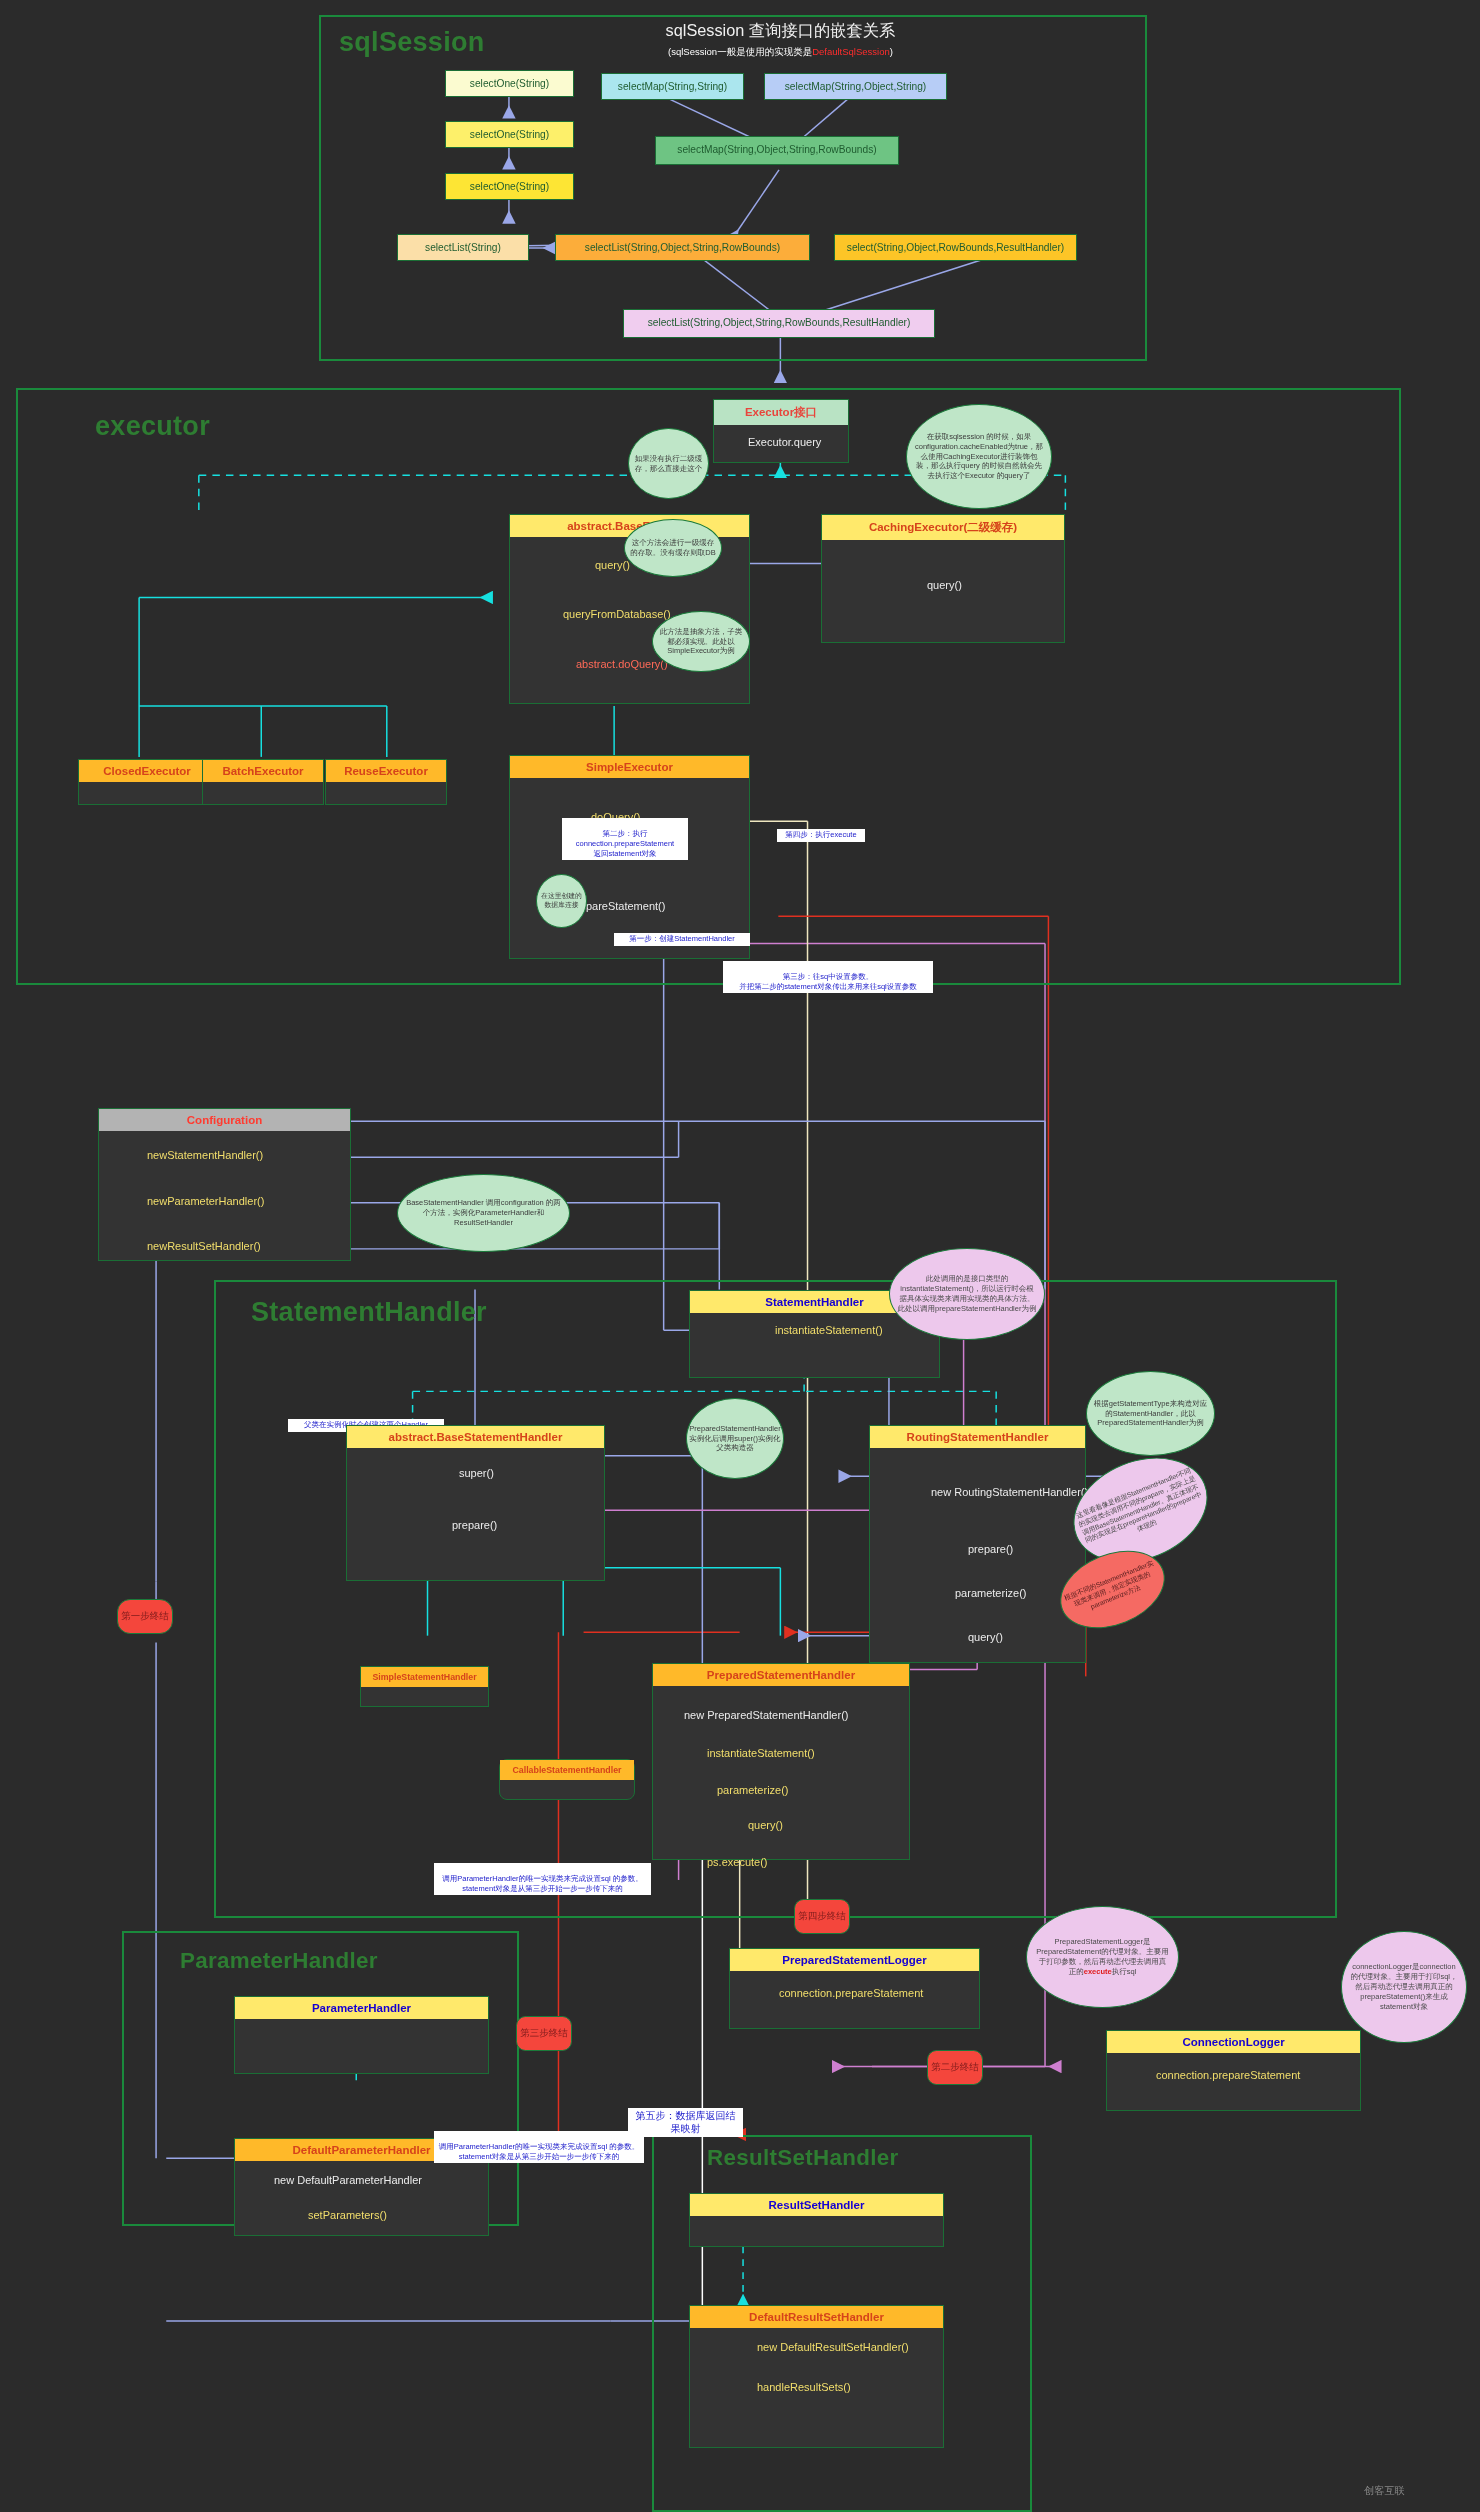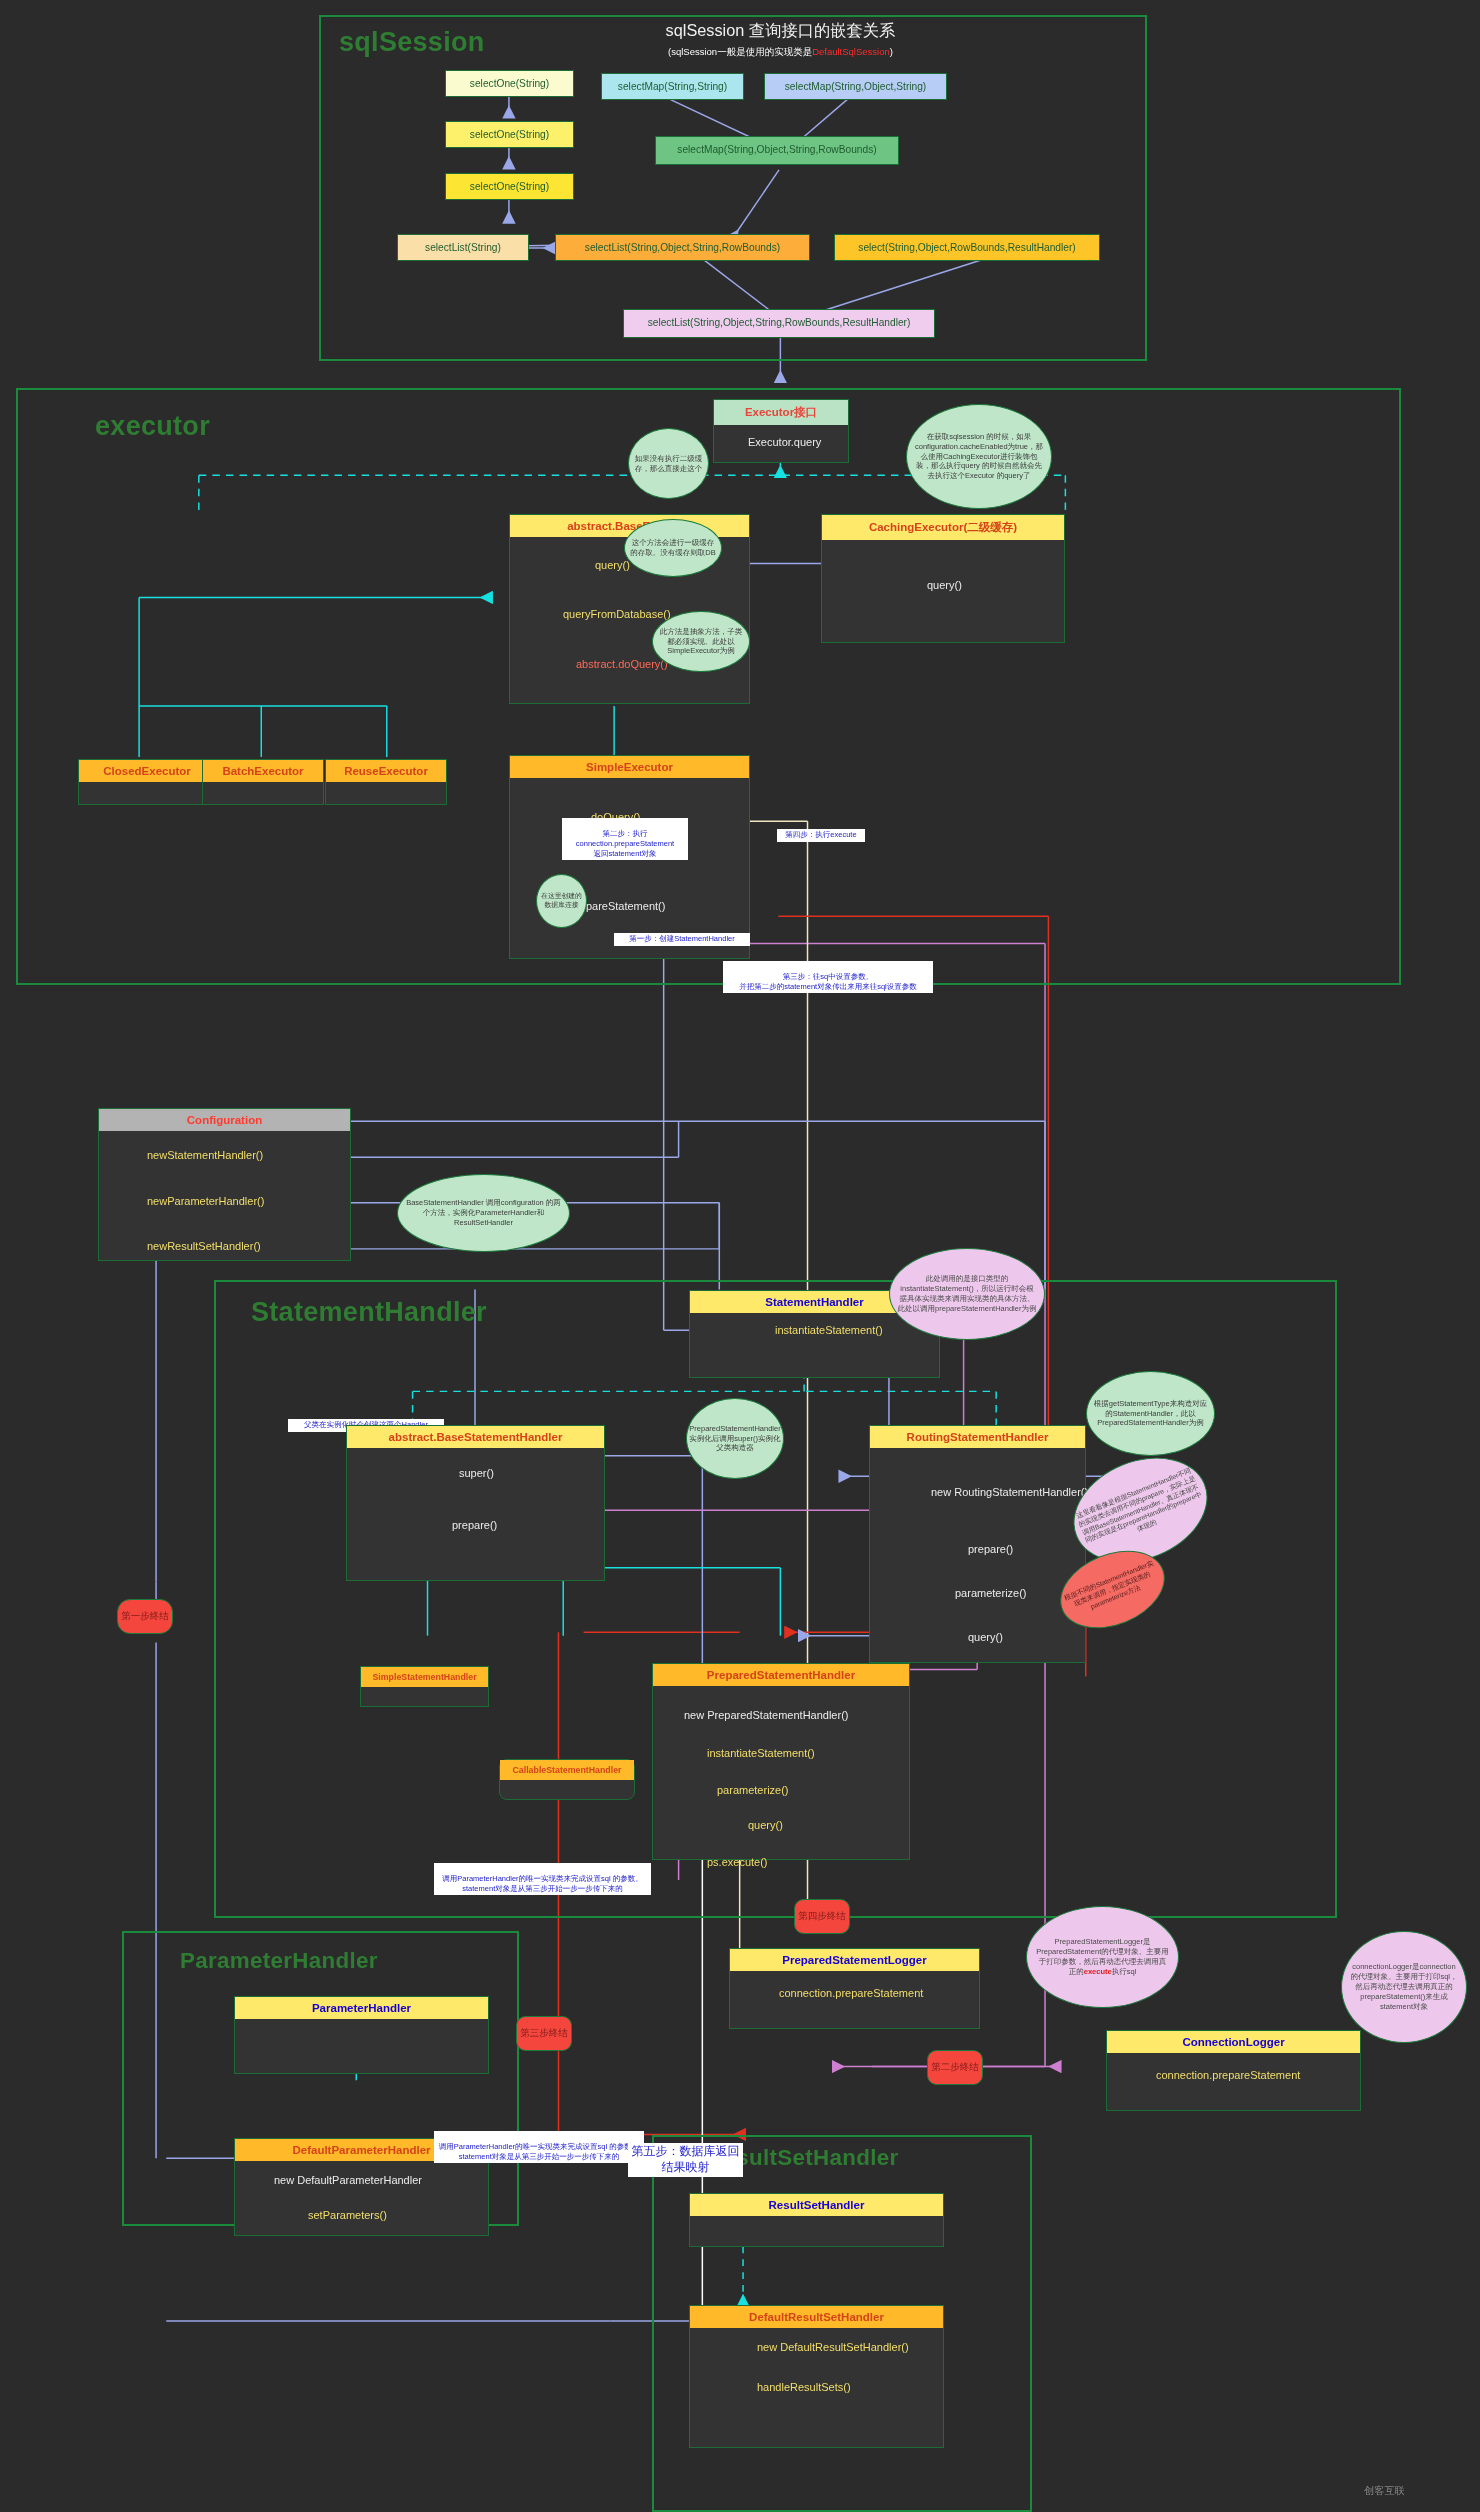--- a/index.html
+++ b/index.html
@@ -219,21 +219,21 @@
 <div class="node" style="left:655px;top:136px;width:244px;height:28.5px;background:#6ec483;">
   <span>selectMap(String,Object,String,RowBounds)</span>
     </div>
 
 <div class="node" style="left:397px;top:234px;width:132px;height:27px;background:#fbdfa8;">
   <span>selectList(String)</span>
     </div>
 <div class="node" style="left:555px;top:234px;width:255px;height:27px;background:#fcad3a;">
   <span>selectList(String,Object,String,RowBounds)</span>
     </div>
-<div class="node" style="left:834px;top:234px;width:266px;height:27px;background:#fdc527;align-items:center;">
+<div class="node" style="left:834px;top:234px;width:243px;height:27px;background:#fdc527;align-items:center;">
   <span>select(String,Object,RowBounds,ResultHandler)</span>
     </div>
 <div class="node" style="left:623px;top:309px;width:312px;height:28.5px;background:#f0cdef;">
   <span>selectList(String,Object,String,RowBounds,ResultHandler)</span>
     </div>
 
 <div class="group" style="left:16.3px;top:388px;width:1385px;height:597px;"></div>
 <div class="group-title" style="left:95px;top:411px;">executor</div>
 
 <div class="clsbox" style="left:713px;top:399px;width:136px;height:64px;">
@@ -456,20 +456,20 @@
     </div>
 <div class="pill" style="left:927px;top:2050px;width:54px;height:33px;">
   <span>第二步终结</span>
     </div>
 <div class="pill" style="left:516px;top:2016px;width:54px;height:33px;">
   <span>第三步终结</span>
     </div>
 <div class="pill" style="left:794px;top:1899px;width:54px;height:33px;">
   <span>第四步终结</span>
     </div>
-<div class="note" style="left:628px;top:2108px;width:115px;font-size:12px;margin-top:35px;">
+<div class="note" style="left:628px;top:2108px;width:115px;font-size:10px;">
   <span>第五步：数据库返回结果映射</span></div>
 
 <div style="position:absolute;left:1364px;top:2484px;font-size:10.2px;color:#8a8a8a;">
   <span>创客互联</span></div>
 
 </div>
 
 
 </body></html>

